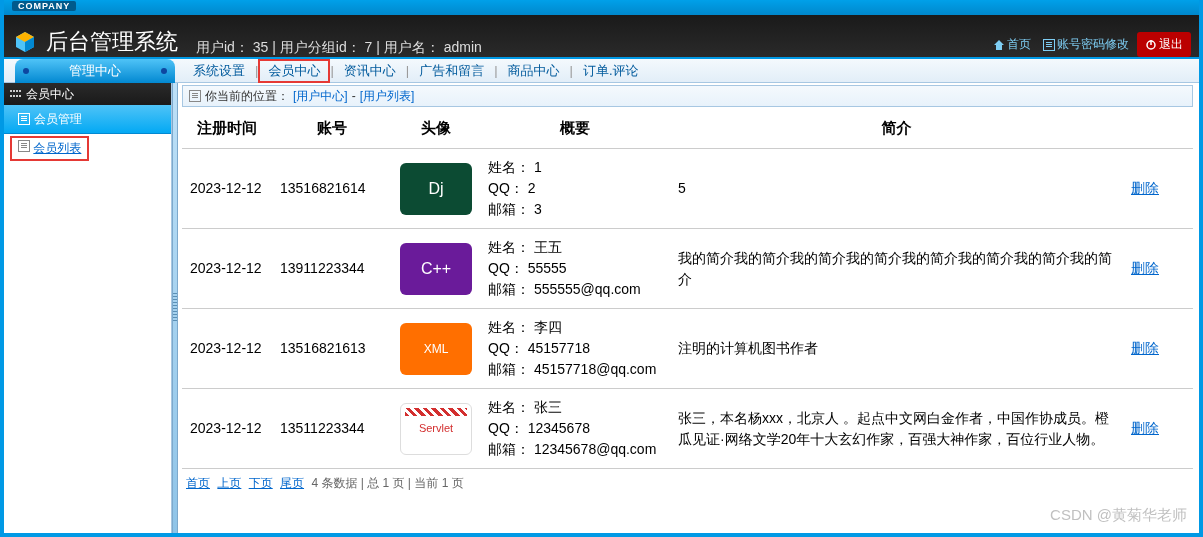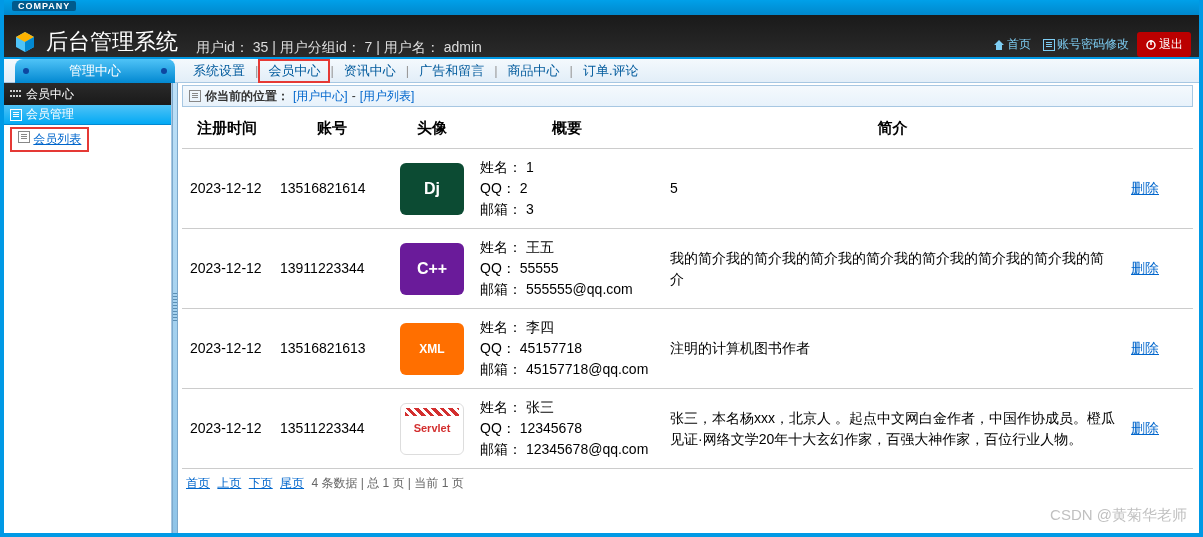--- a/index.html
+++ b/index.html
@@ -21,36 +21,36 @@
 .tab-admin::before,.tab-admin::after{content:'';width:6px;height:6px;background:#0d47a1;border-radius:50%;position:absolute;top:9px}
 .tab-admin::before{left:8px}
 .tab-admin::after{right:8px}
 .menu-items{display:flex;align-items:center;font-size:13px;padding-left:8px}
 .menu-item{color:#005a9c;padding:0 10px;cursor:pointer}
 .menu-sep{color:#999}
 .menu-item.hl{border:2px solid #e53935;padding:1px 8px}
 .body-row{display:flex;height:calc(100% - 83px)}
 .sidebar{width:168px;background:#fff;border-right:1px solid #a7c7e2}
 .side-hdr{height:22px;background:linear-gradient(to bottom,#2a2a2a,#1a1a1a);color:#fff;font-size:12px;display:flex;align-items:center;padding-left:6px;gap:4px}
-.side-sec{height:20px;background:linear-gradient(to bottom,#4fc3f7,#03a9f4);color:#fff;font-size:12px;display:flex;align-items:center;padding-left:6px;gap:4px;border-bottom:1px solid #0288d1}
+.side-sec{height:29px;background:linear-gradient(to bottom,#4fc3f7,#03a9f4);color:#fff;font-size:12px;display:flex;align-items:center;padding-left:14px;gap:4px;border-bottom:1px solid #0288d1}
 .side-item{padding:4px 8px;font-size:12px}
 .side-item a{color:#0066cc;text-decoration:underline;cursor:pointer}
 .side-item.hl{border:2px solid #e53935;display:inline-block;margin:2px 6px;padding:2px 6px}
 .grid-ico{display:inline-flex;flex-wrap:wrap;width:12px;height:8px;gap:1px}
 .grid-ico i{width:2px;height:2px;background:#ccc}
 .content{flex:1;padding:2px 6px 0 4px;overflow:auto}
 .splitter{width:6px;background:linear-gradient(to bottom,#bde0f7,#8fc4e8);border-left:1px solid #7da9cc;border-right:1px solid #7da9cc;display:flex;align-items:center;justify-content:center;cursor:col-resize}
 .splitter-grip{width:4px;height:30px;background:repeating-linear-gradient(to bottom,#5a8fb5 0 1px,transparent 1px 3px)}
 .crumb{height:22px;border:1px solid #a7c7e2;background:linear-gradient(to bottom,#f4f9fd,#e8f2fb);font-size:12px;display:flex;align-items:center;padding-left:6px;gap:4px;color:#333}
-.crumb b{font-weight:bold}
+.crumb b{font-weight:normal}
 .crumb span.lk{color:#0066cc}
 table{width:100%;border-collapse:collapse;font-size:14px;margin-top:2px}
 th{text-align:center;padding:10px 8px;font-weight:bold;border-bottom:1px solid #ccc;background:#fff;font-size:15px}
 td{padding:8px;border-bottom:1px solid #ccc;vertical-align:middle;line-height:1.5}
-.avatar{width:64px;height:52px;border-radius:6px;display:flex;align-items:center;justify-content:center;color:#fff;font-weight:bold;font-size:16px}
+.avatar{width:72px;height:52px;border-radius:6px;display:flex;align-items:center;justify-content:center;color:#fff;font-weight:normal;font-size:16px}
 .av-dj{background:#0c4b33}
 .av-cpp{background:#6a1b9a}
 .av-xml{background:#ff6f00;font-size:12px}
 .av-srv{background:#fff;border:1px solid #ddd;color:#d32f2f;font-size:11px;position:relative}
 .av-srv::before{content:'';position:absolute;top:4px;left:4px;right:4px;height:8px;background:repeating-linear-gradient(45deg,#d32f2f 0 3px,#fff 3px 6px)}
 .del{color:#0066cc;text-decoration:underline;cursor:pointer}
 .pager{padding:6px 4px;font-size:12px;color:#666}
 .pager a{color:#0066cc;text-decoration:underline;margin-right:4px;cursor:pointer}
 .watermark{position:absolute;right:12px;bottom:8px;font-size:15px;color:rgba(150,150,150,.6);pointer-events:none}
 .doc-ico{width:12px;height:12px;border:1px solid currentColor;display:inline-block;position:relative}

